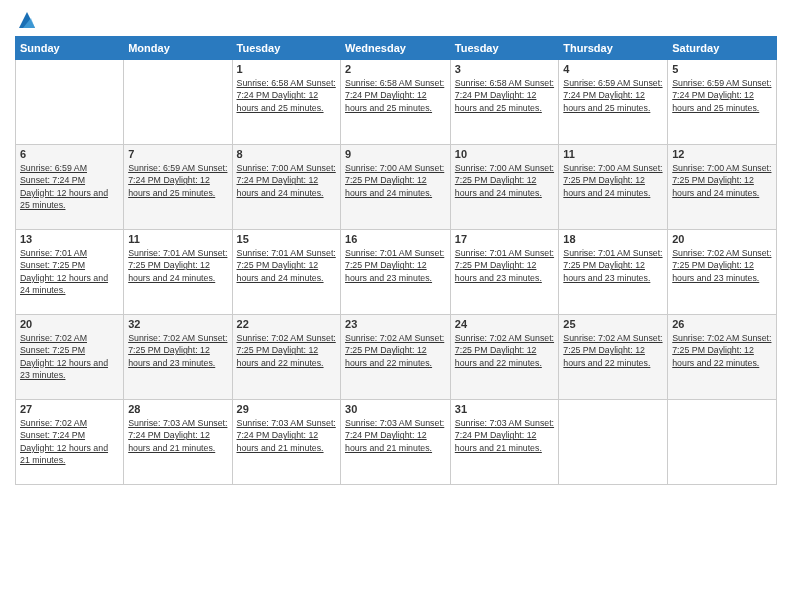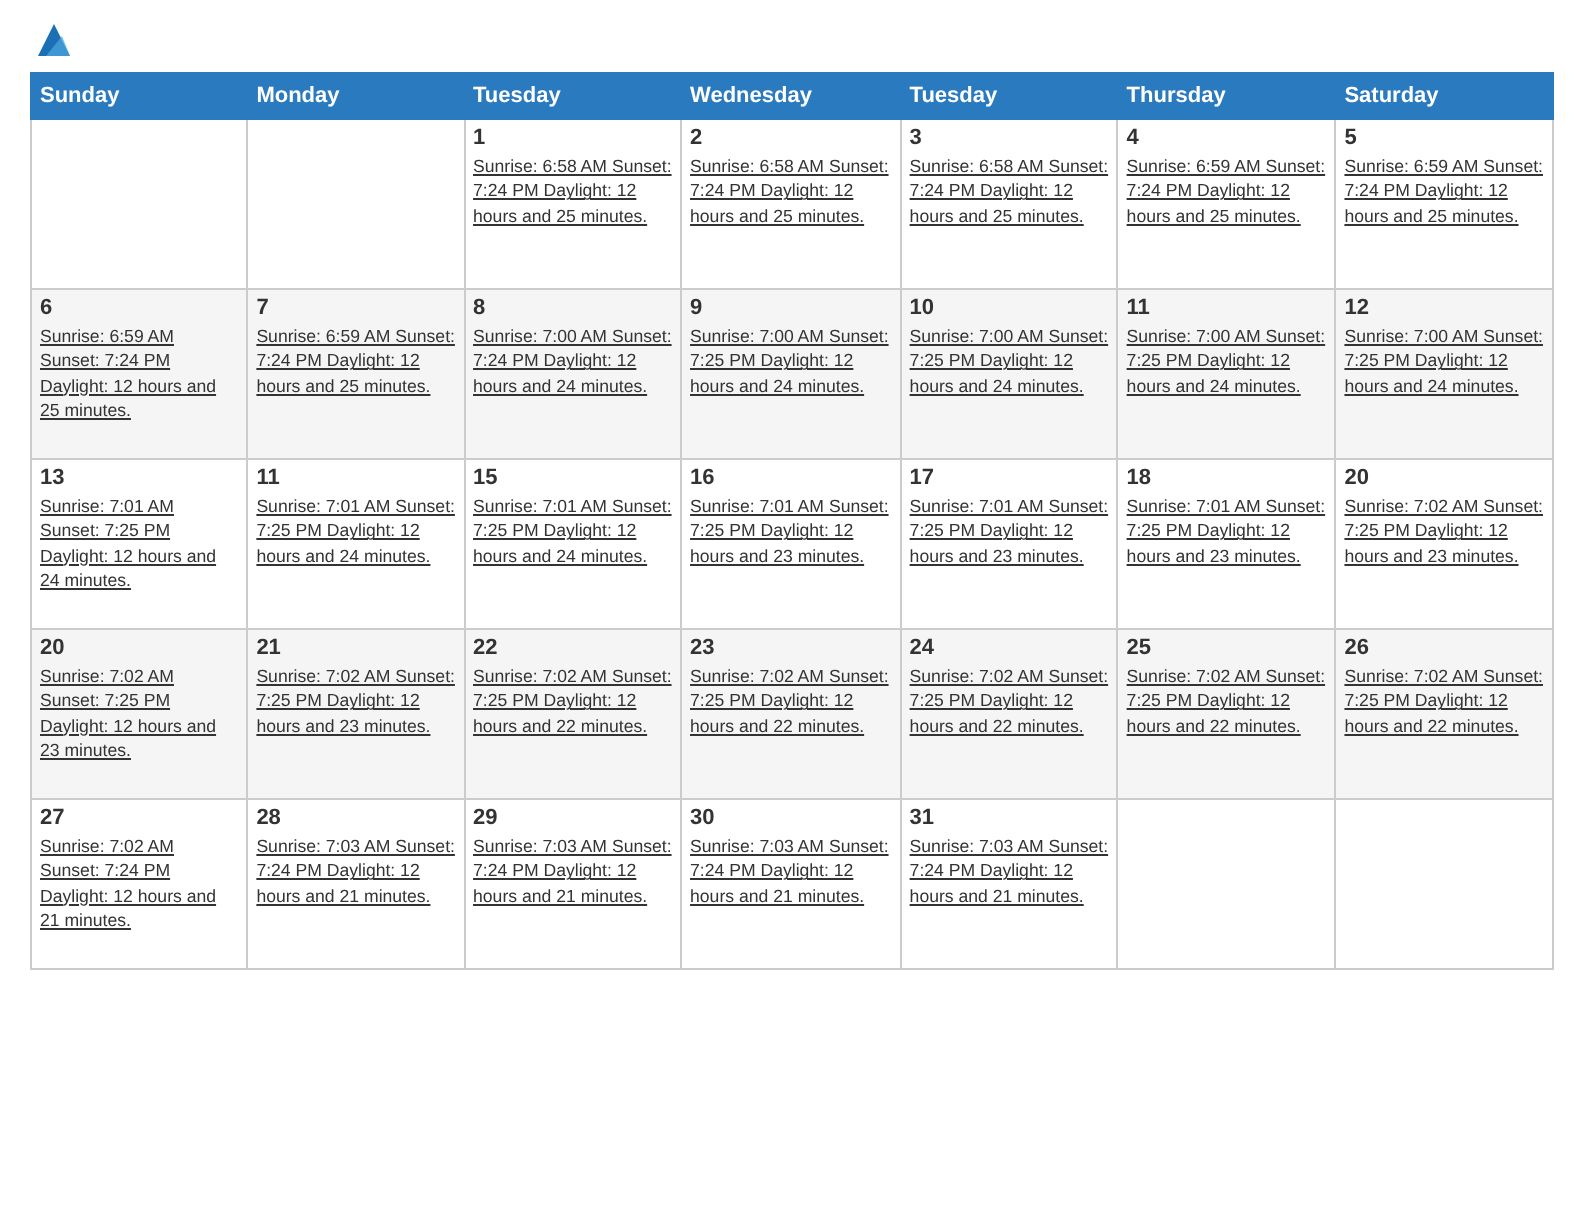--- a/index.html
+++ b/index.html
@@ -278,21 +278,21 @@
         </tr>
         <tr>
           <td>
             <span class="day-number">20</span>
             <div class="day-detail">Sunrise: 7:02 AM
 Sunset: 7:25 PM
 Daylight: 12 hours
 and 23 minutes.</div>
           </td>
           <td>
-            <span class="day-number">21</span>
+            <span class="day-number">32</span>
             <div class="day-detail">Sunrise: 7:02 AM
 Sunset: 7:25 PM
 Daylight: 12 hours
 and 23 minutes.</div>
           </td>
           <td>
             <span class="day-number">22</span>
             <div class="day-detail">Sunrise: 7:02 AM
 Sunset: 7:25 PM
 Daylight: 12 hours

